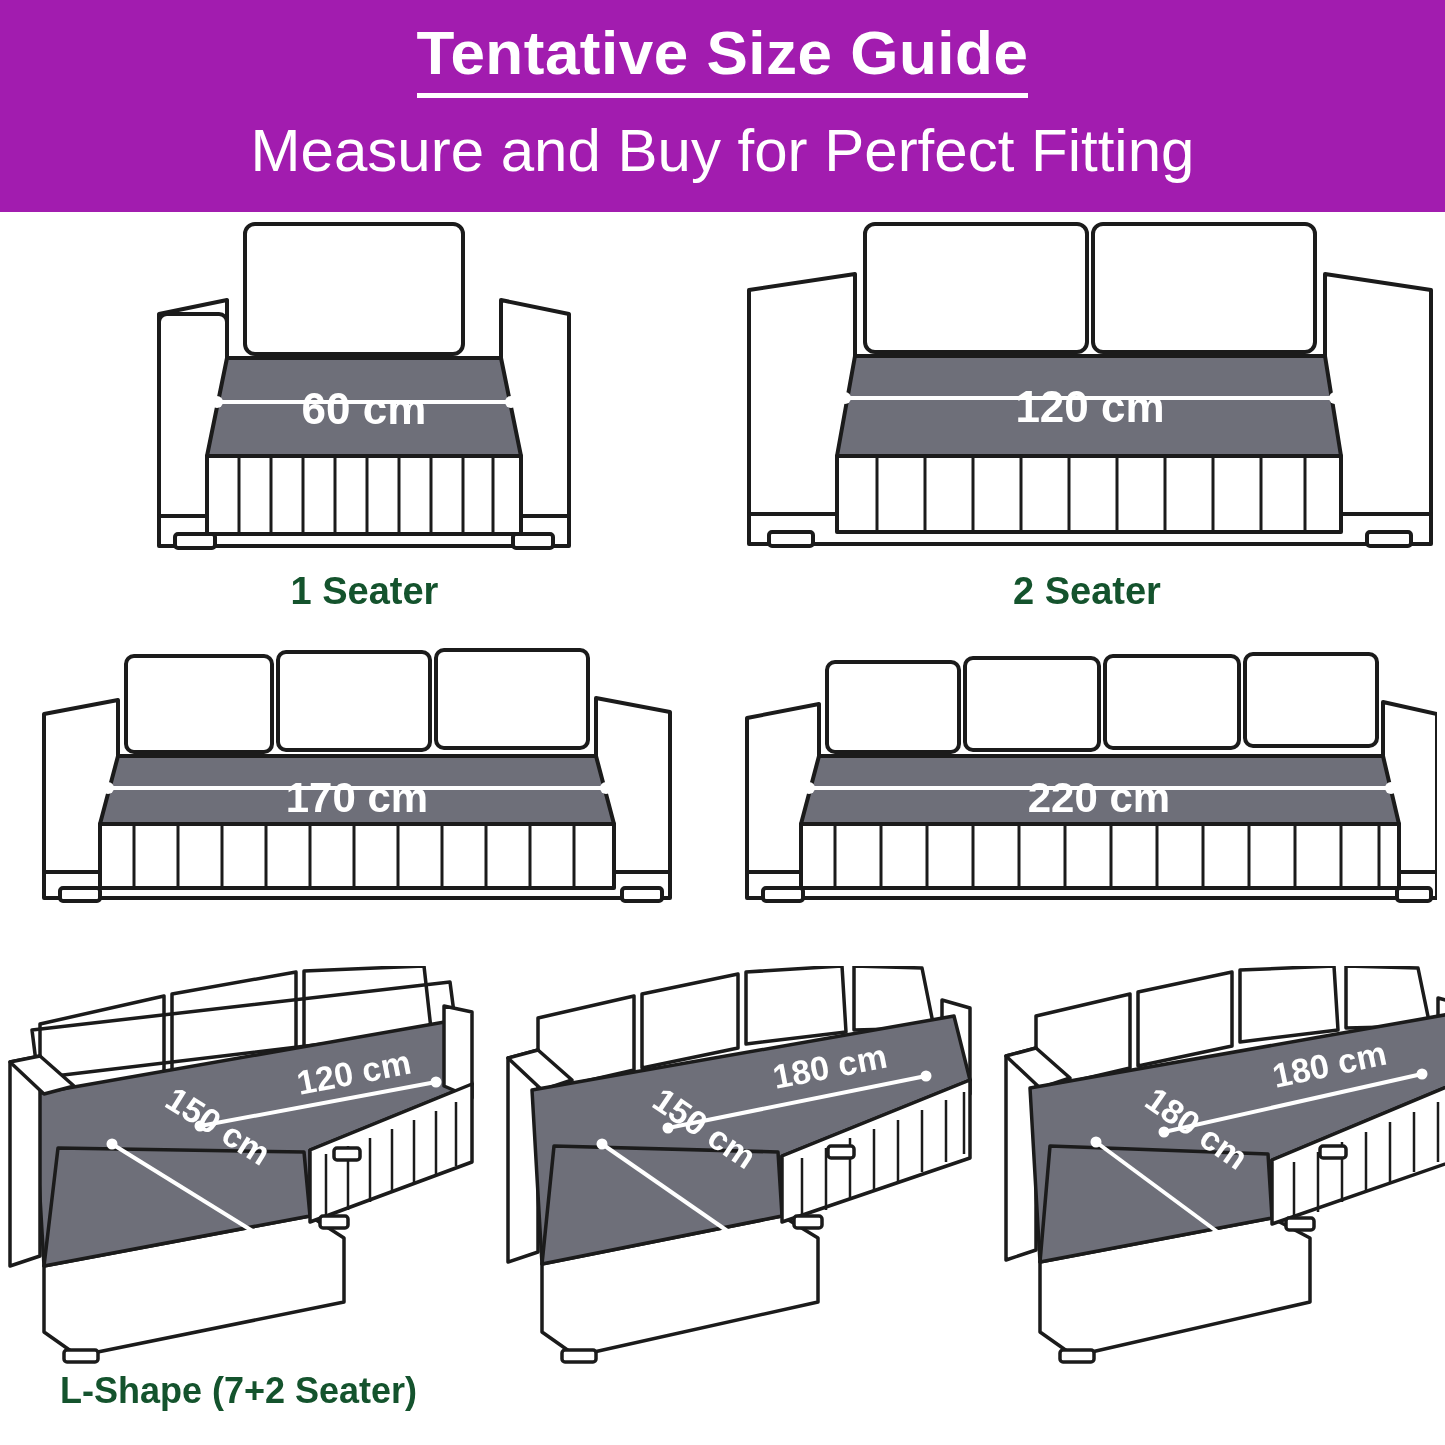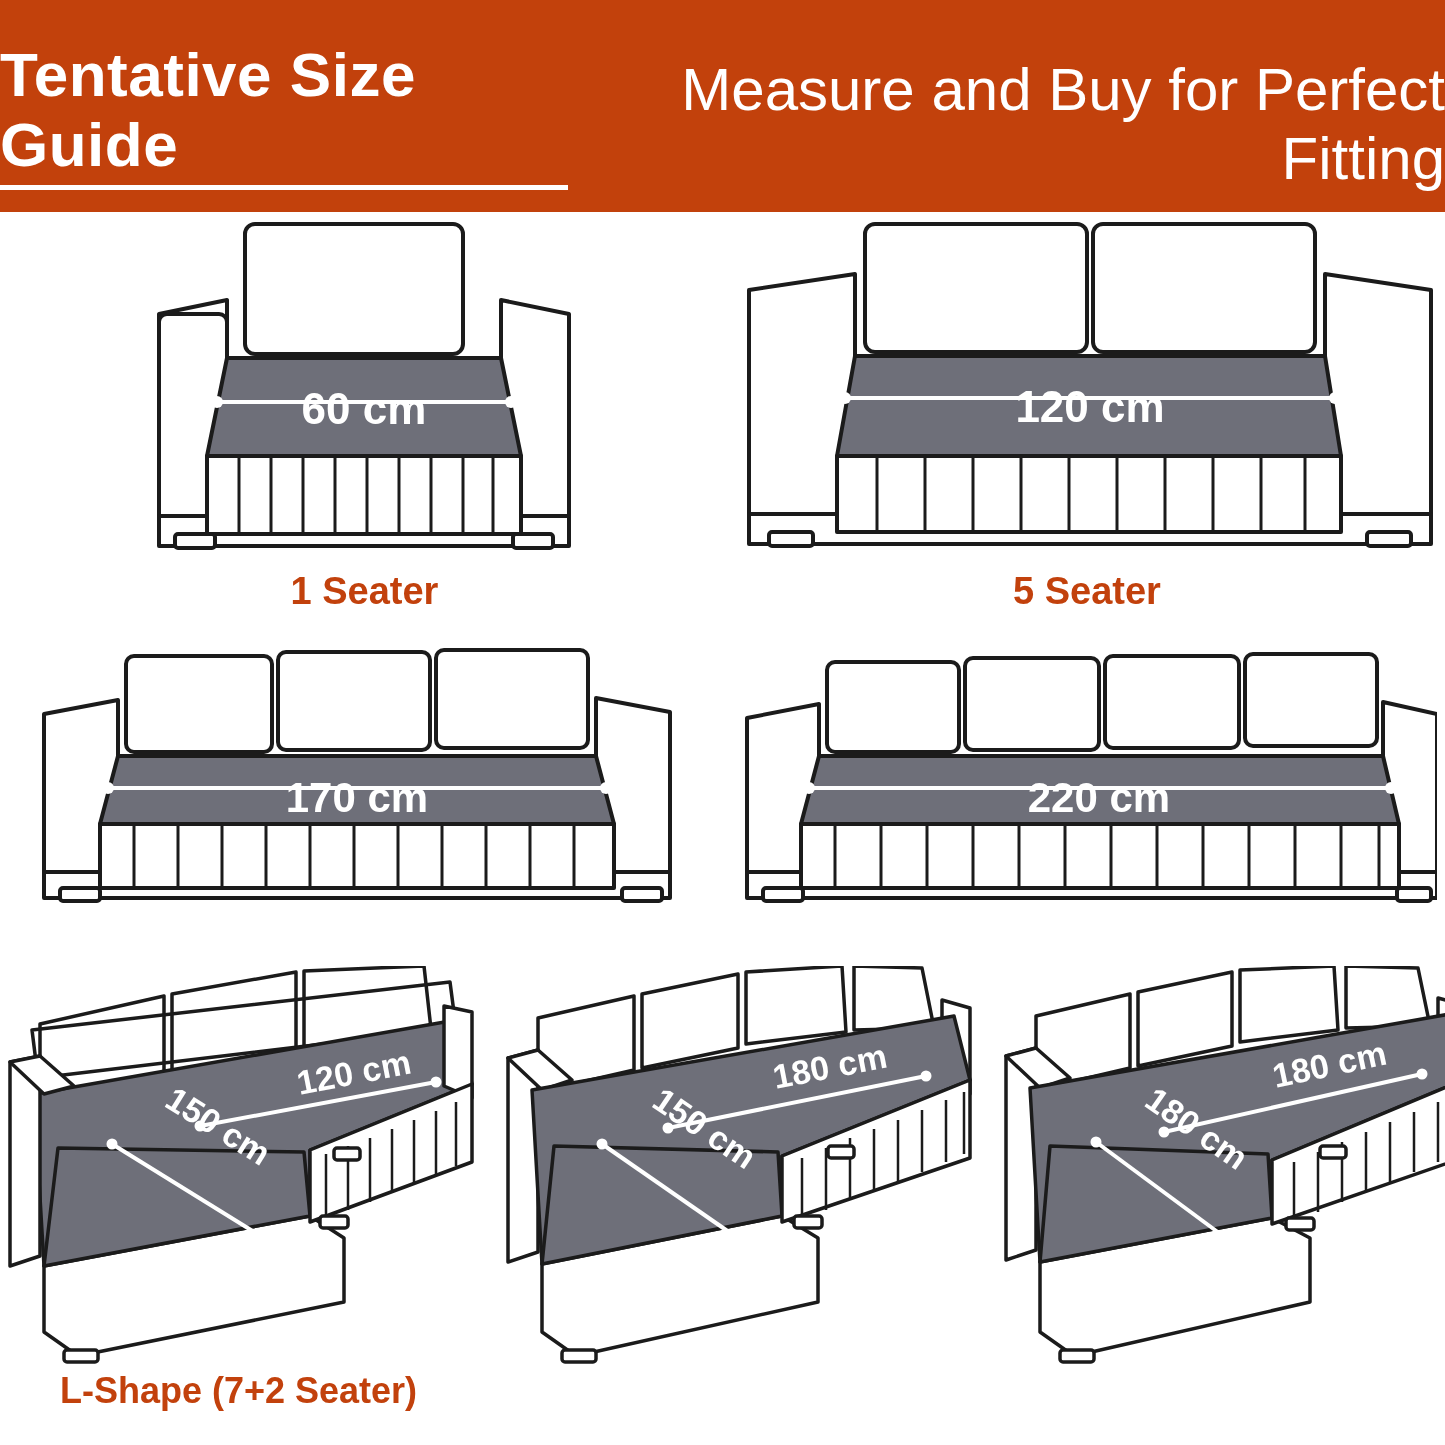--- a/index.html
+++ b/index.html
@@ -20,24 +20,24 @@
     background: #ffffff;
   }
 
   
   .header {
     position: absolute;
     left: 0;
     top: 0;
     width: 1445px;
     height: 212px;
-    background: #c2410c;
+    background: #a21caf;
     color: #ffffff;
     display: flex;
-    flex-direction: row;
+    flex-direction: column;
     align-items: center;
     justify-content: flex-start;
     box-sizing: border-box;
     padding-top: 18px;
   }
   .header-title {
     font-size: 62px;
     font-weight: bold;
     line-height: 1.12;
     letter-spacing: 0.5px;
@@ -60,21 +60,21 @@
     justify-content: center;
   }
   .cell {
     position: relative;
     text-align: center;
     padding-left: 28px;
   }
   .cell-caption {
     font-size: 38px;
     font-weight: bold;
-    color: #c2410c;
+    color: #14532d;
     margin-top: 4px;
     white-space: nowrap;
   }
   .cell-caption.small {
     font-size: 36px;
   }
   svg { display: block; }
 
   .dimlabel {
     font-family: "Liberation Sans", sans-serif;
@@ -166,21 +166,21 @@
           <rect x="32" y="316" width="44" height="14" rx="3"></rect>
           <rect x="630" y="316" width="44" height="14" rx="3"></rect>
         </g>
         <g stroke="#ffffff" stroke-width="4">
           <line x1="108" y1="182" x2="598" y2="182"></line>
         </g>
         <circle cx="108" cy="182" r="6" fill="#ffffff"></circle>
         <circle cx="598" cy="182" r="6" fill="#ffffff"></circle>
         <text class="dimlabel" x="353" y="206" font-size="44" text-anchor="middle">120 cm</text>
       </svg>
-      <div class="cell-caption">5 Seater</div>
+      <div class="cell-caption">2 Seater</div>
     </div>
   </div>
 
   <div class="row" style="top:636px; left:0;">
 
     <div class="cell" style="width:700px;">
       <svg width="660" height="275" viewBox="0 0 660 275" style="margin:0 auto;">
         <g fill="#ffffff" stroke="#1b1b1b" stroke-width="4" stroke-linejoin="round">
           <rect x="92" y="20" width="146" height="96" rx="8"></rect>
           <rect x="244" y="16" width="152" height="98" rx="8"></rect>

